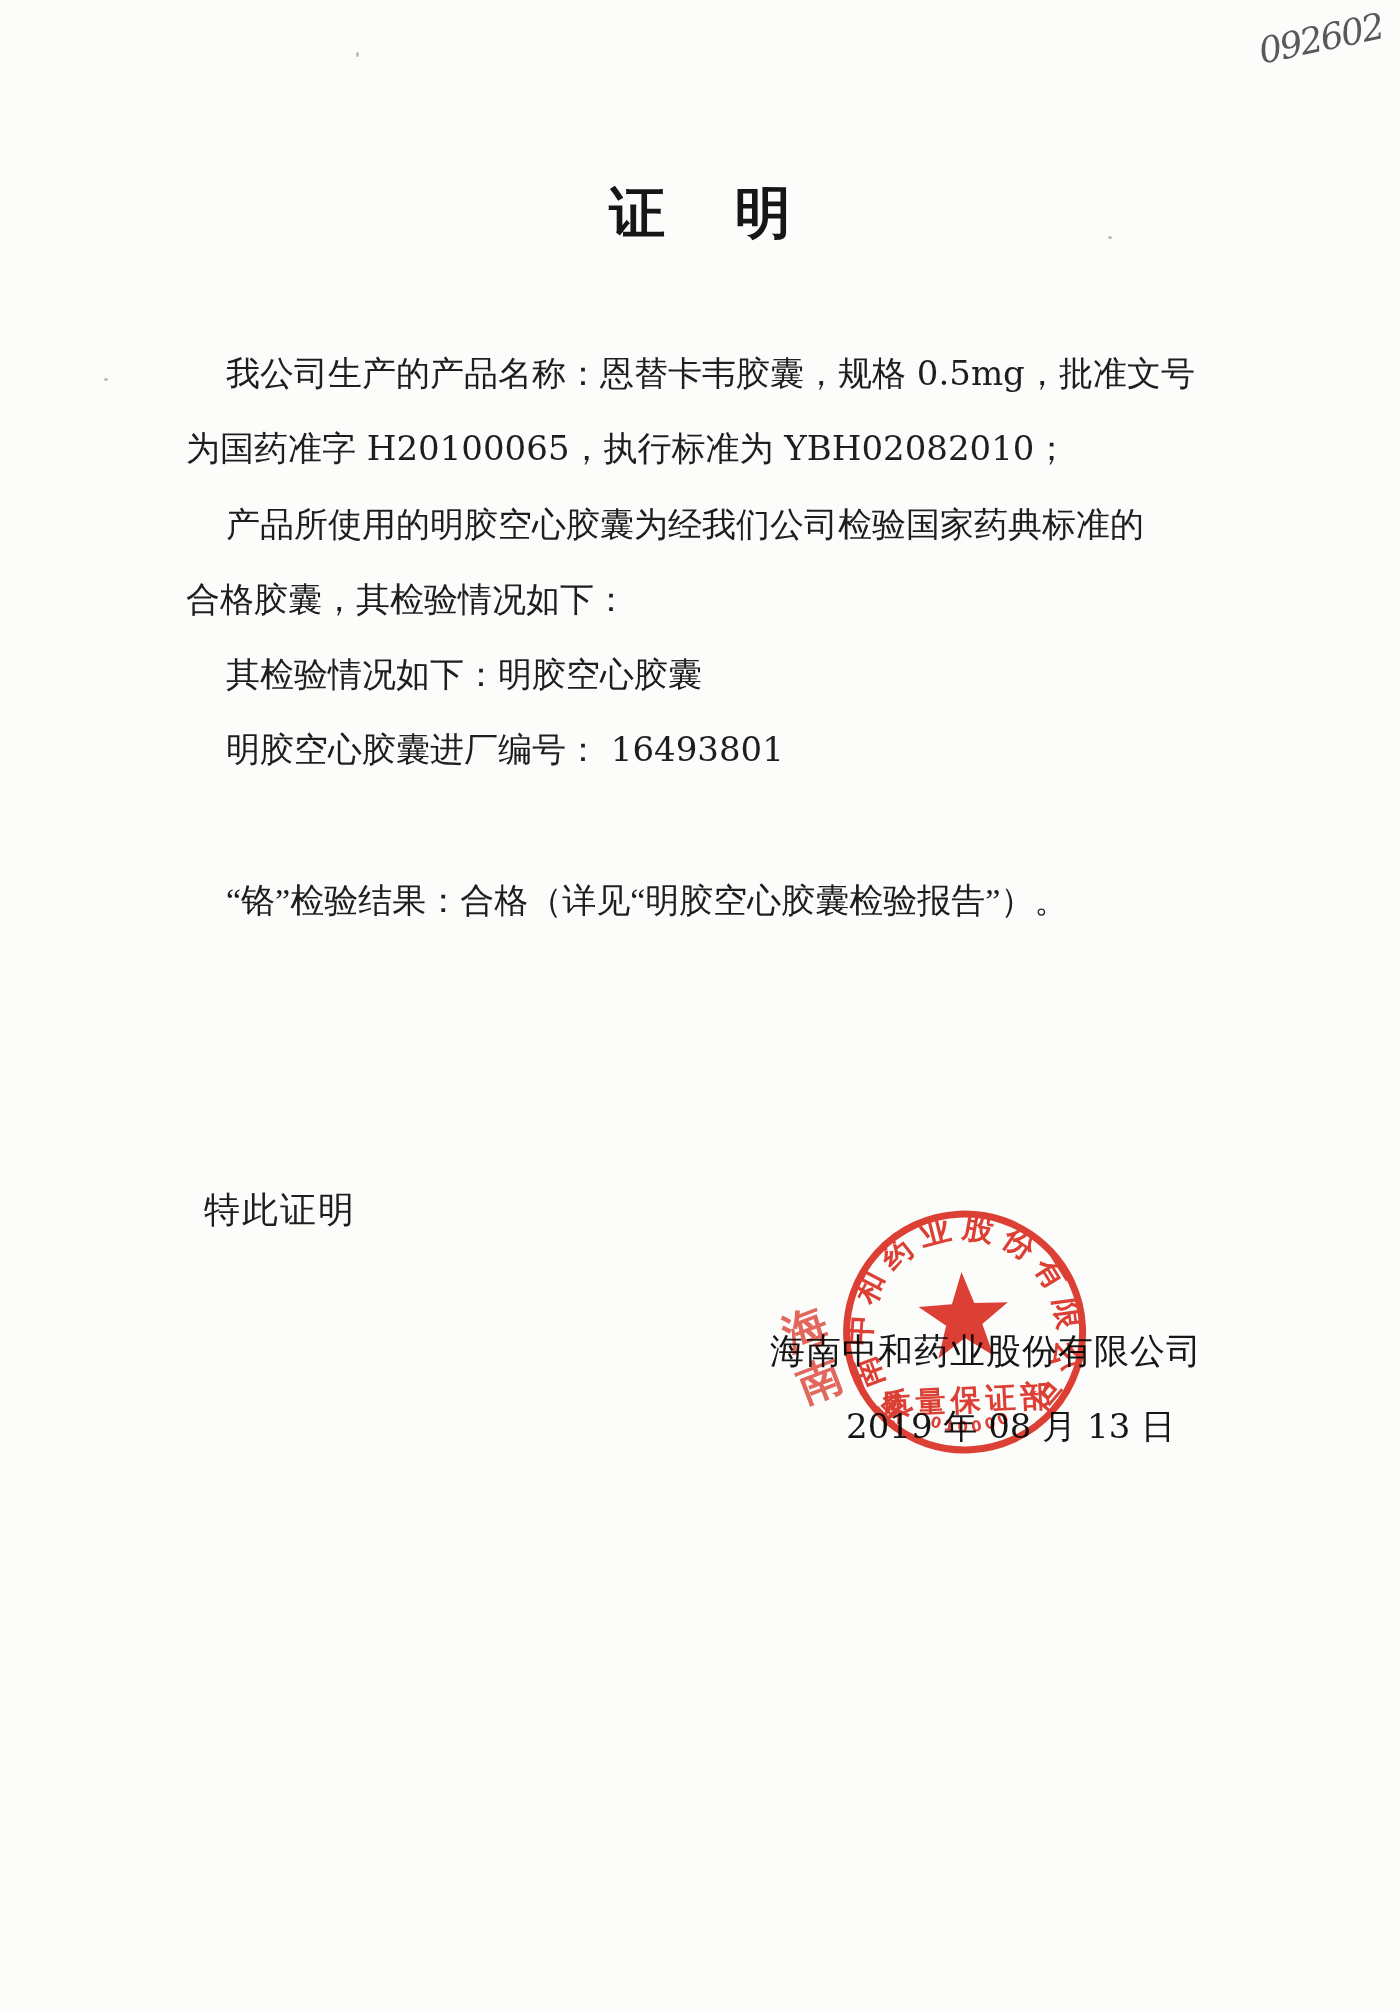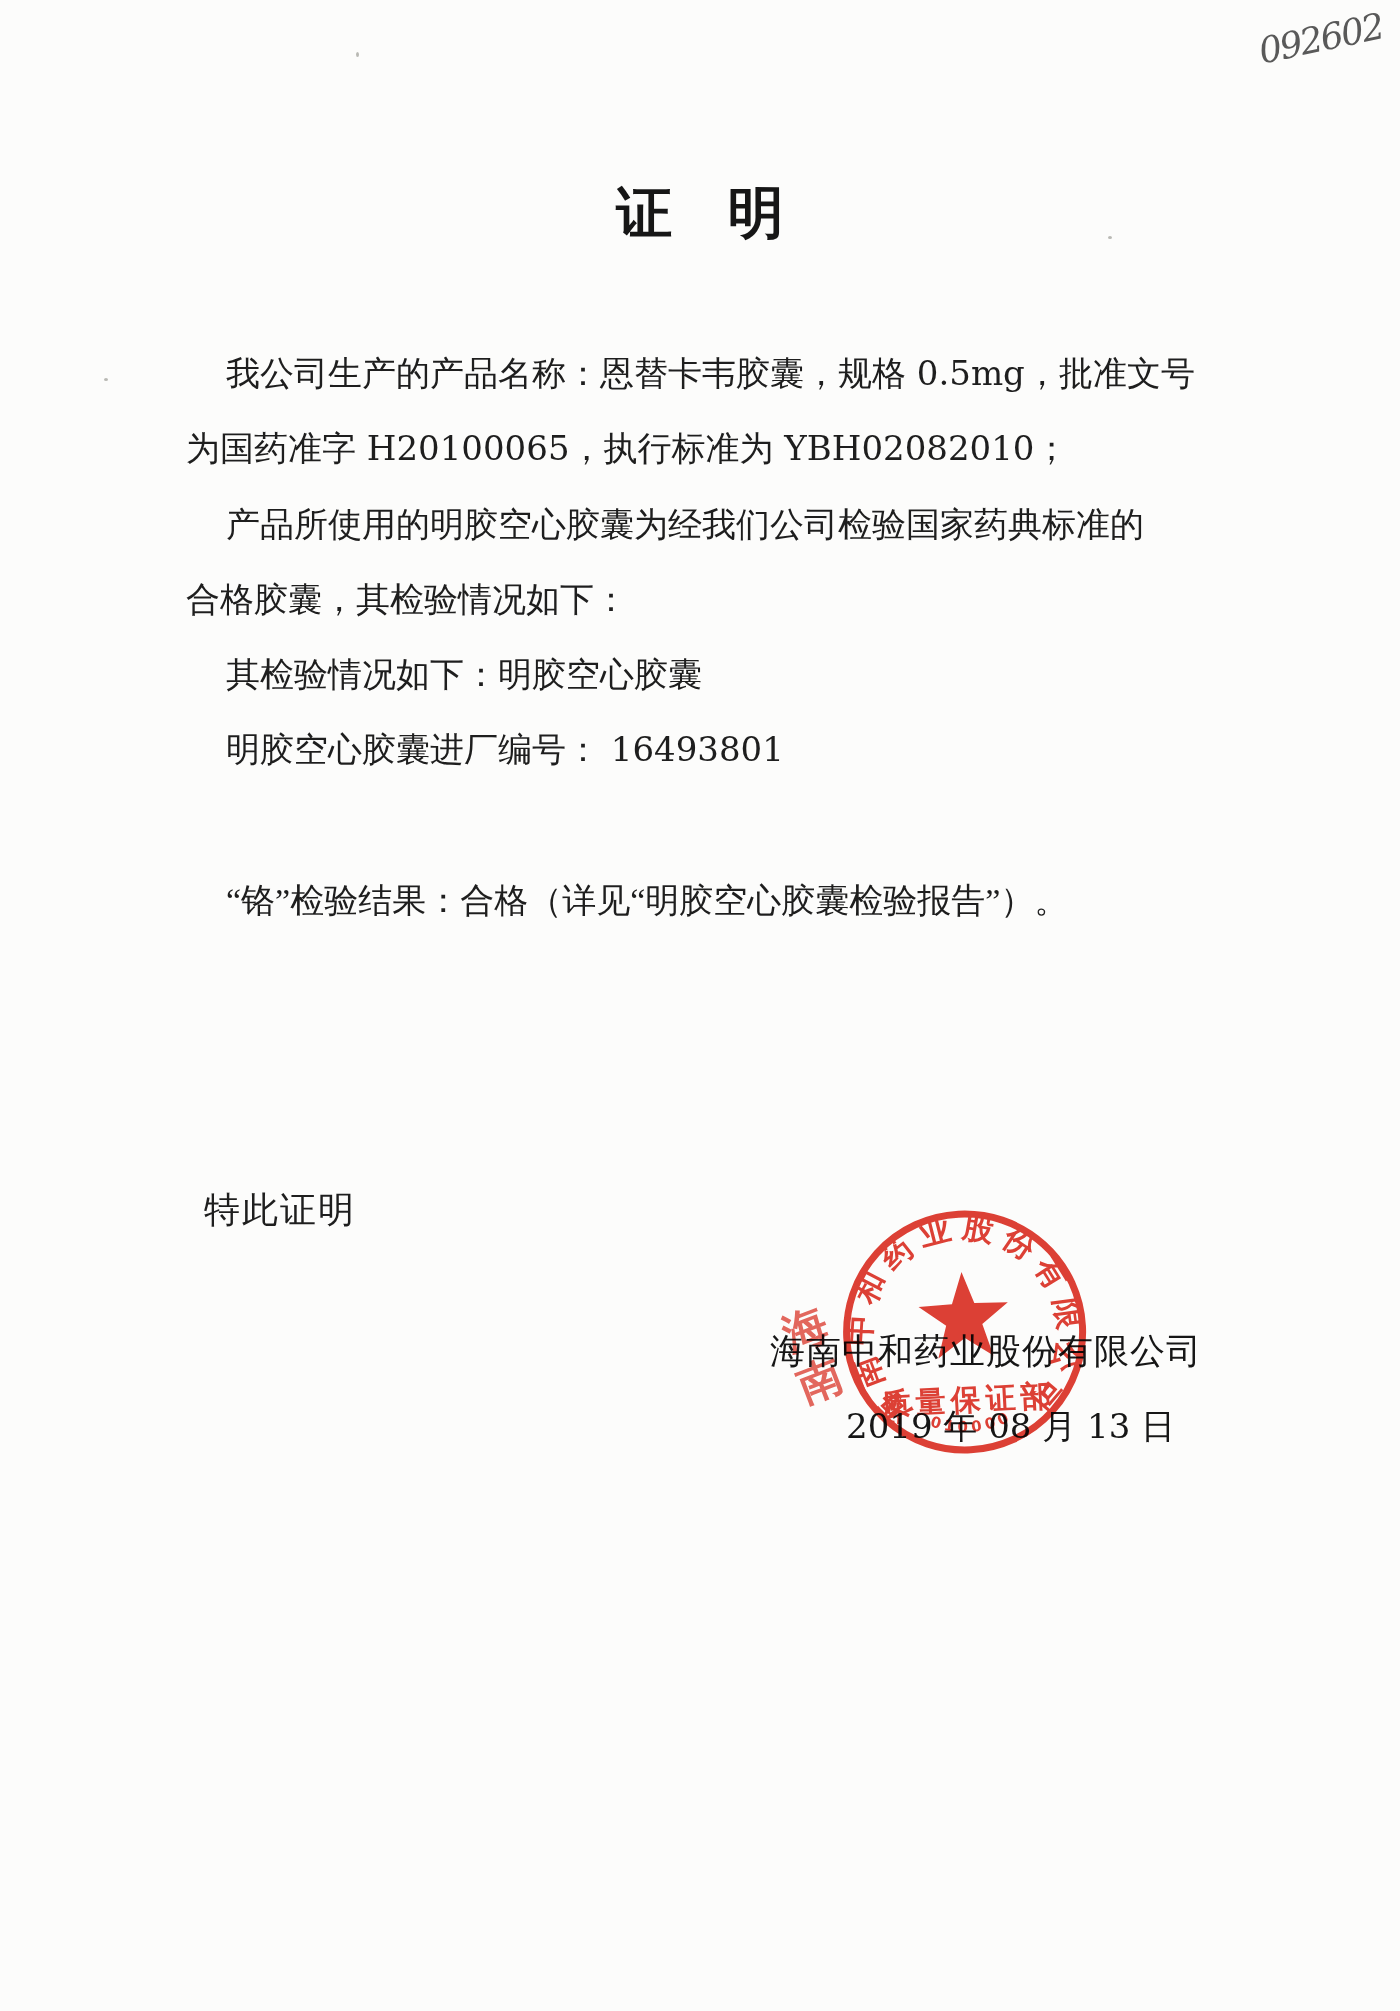--- a/index.html
+++ b/index.html
@@ -18,20 +18,21 @@
     font-style:italic;font-size:36px;color:#3d3d3d;
     transform:rotate(-12deg);letter-spacing:-2px;
     opacity:.85;
   }
   .doc-title{
     position:absolute;left:0;right:0;top:176px;
     text-align:center;
     font-size:56px;font-weight:600;color:#161616;
     letter-spacing:18px;text-indent:18px;
     margin:0;
+    font-family:Liberation Mono, monospace;
   }
   .body-lines{
     position:absolute;left:186px;top:336px;width:1030px;
   }
   .line{
     font-size:34px;line-height:75.3px;
     white-space:nowrap;color:#1e1e1e;
   }
   .line.indent{padding-left:40px;}
   .line .b{font-weight:bold;}

